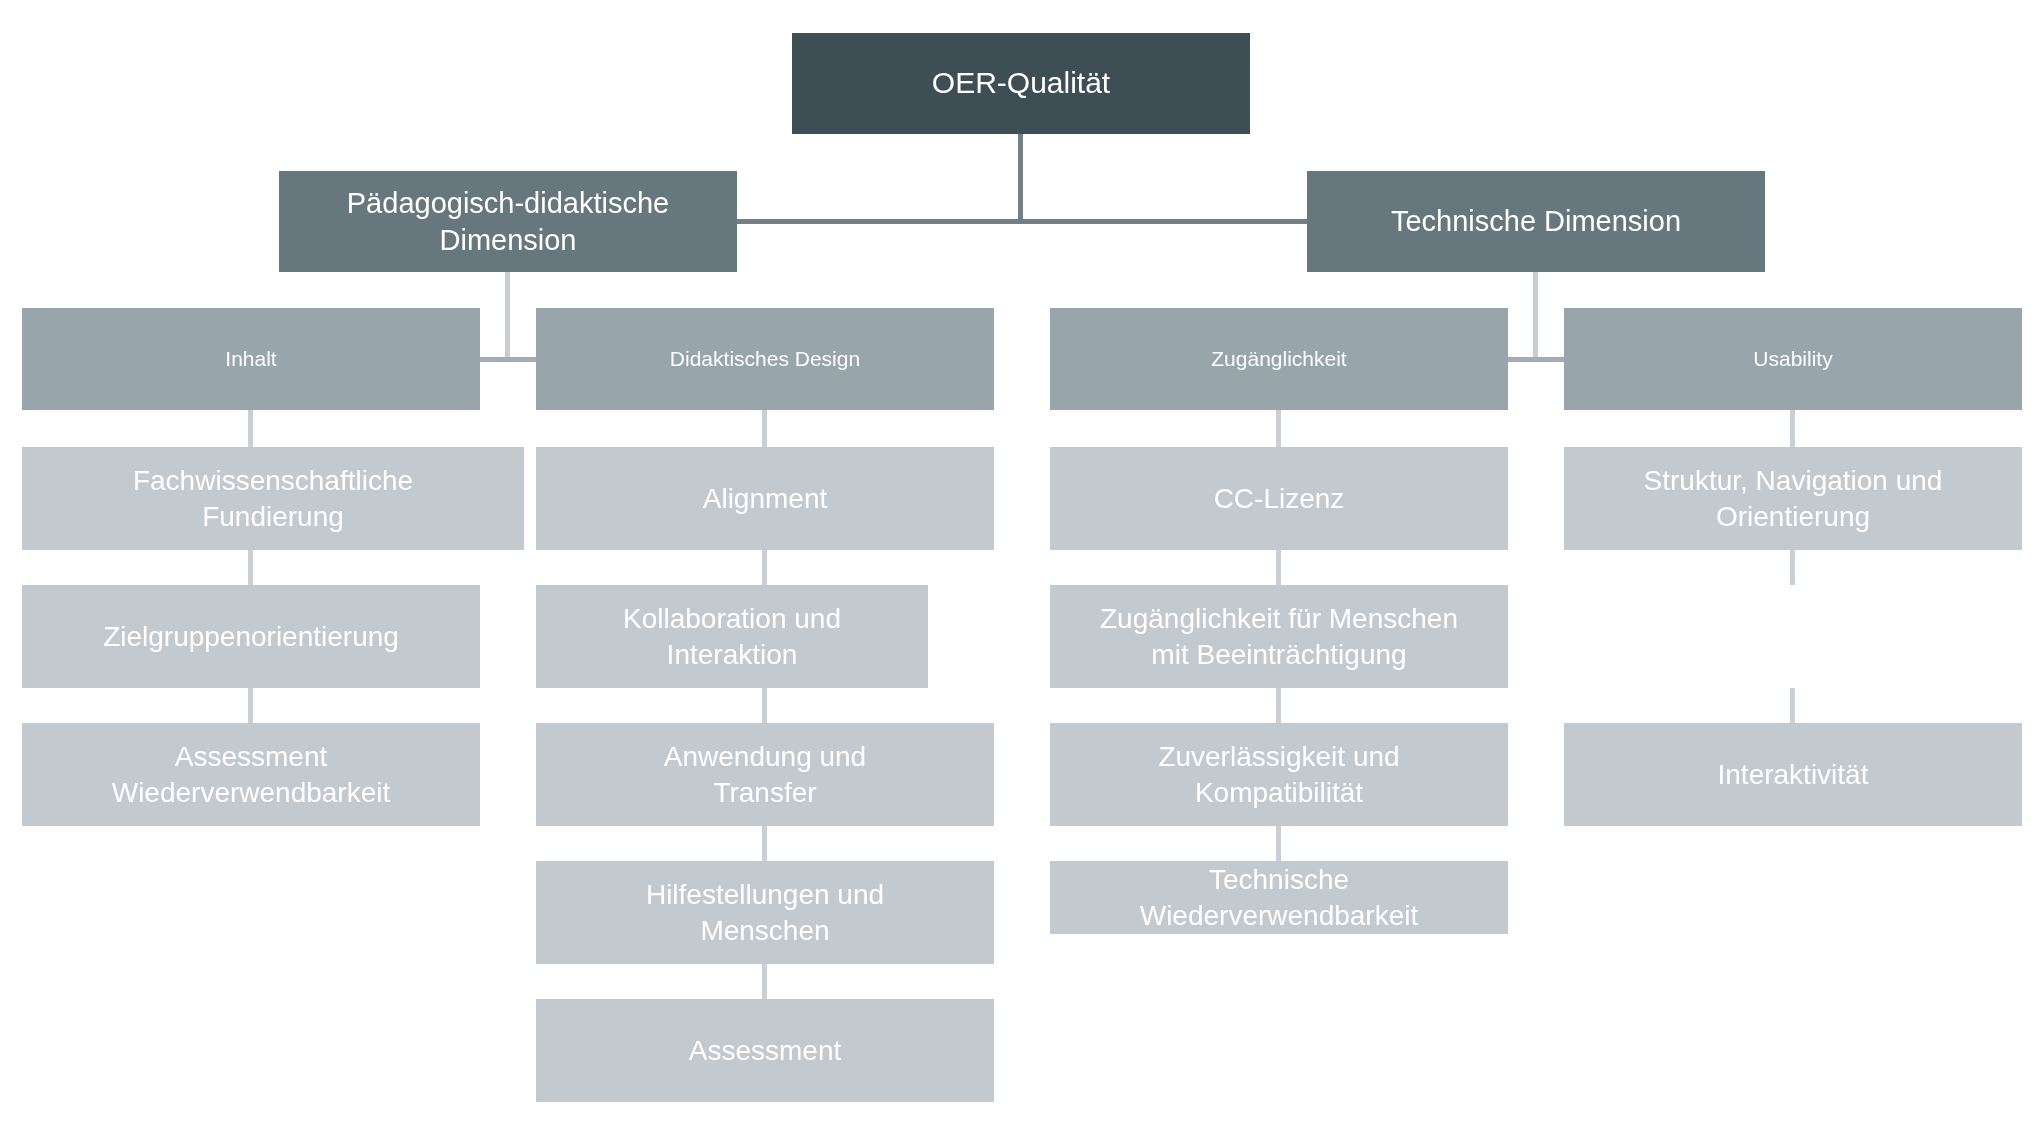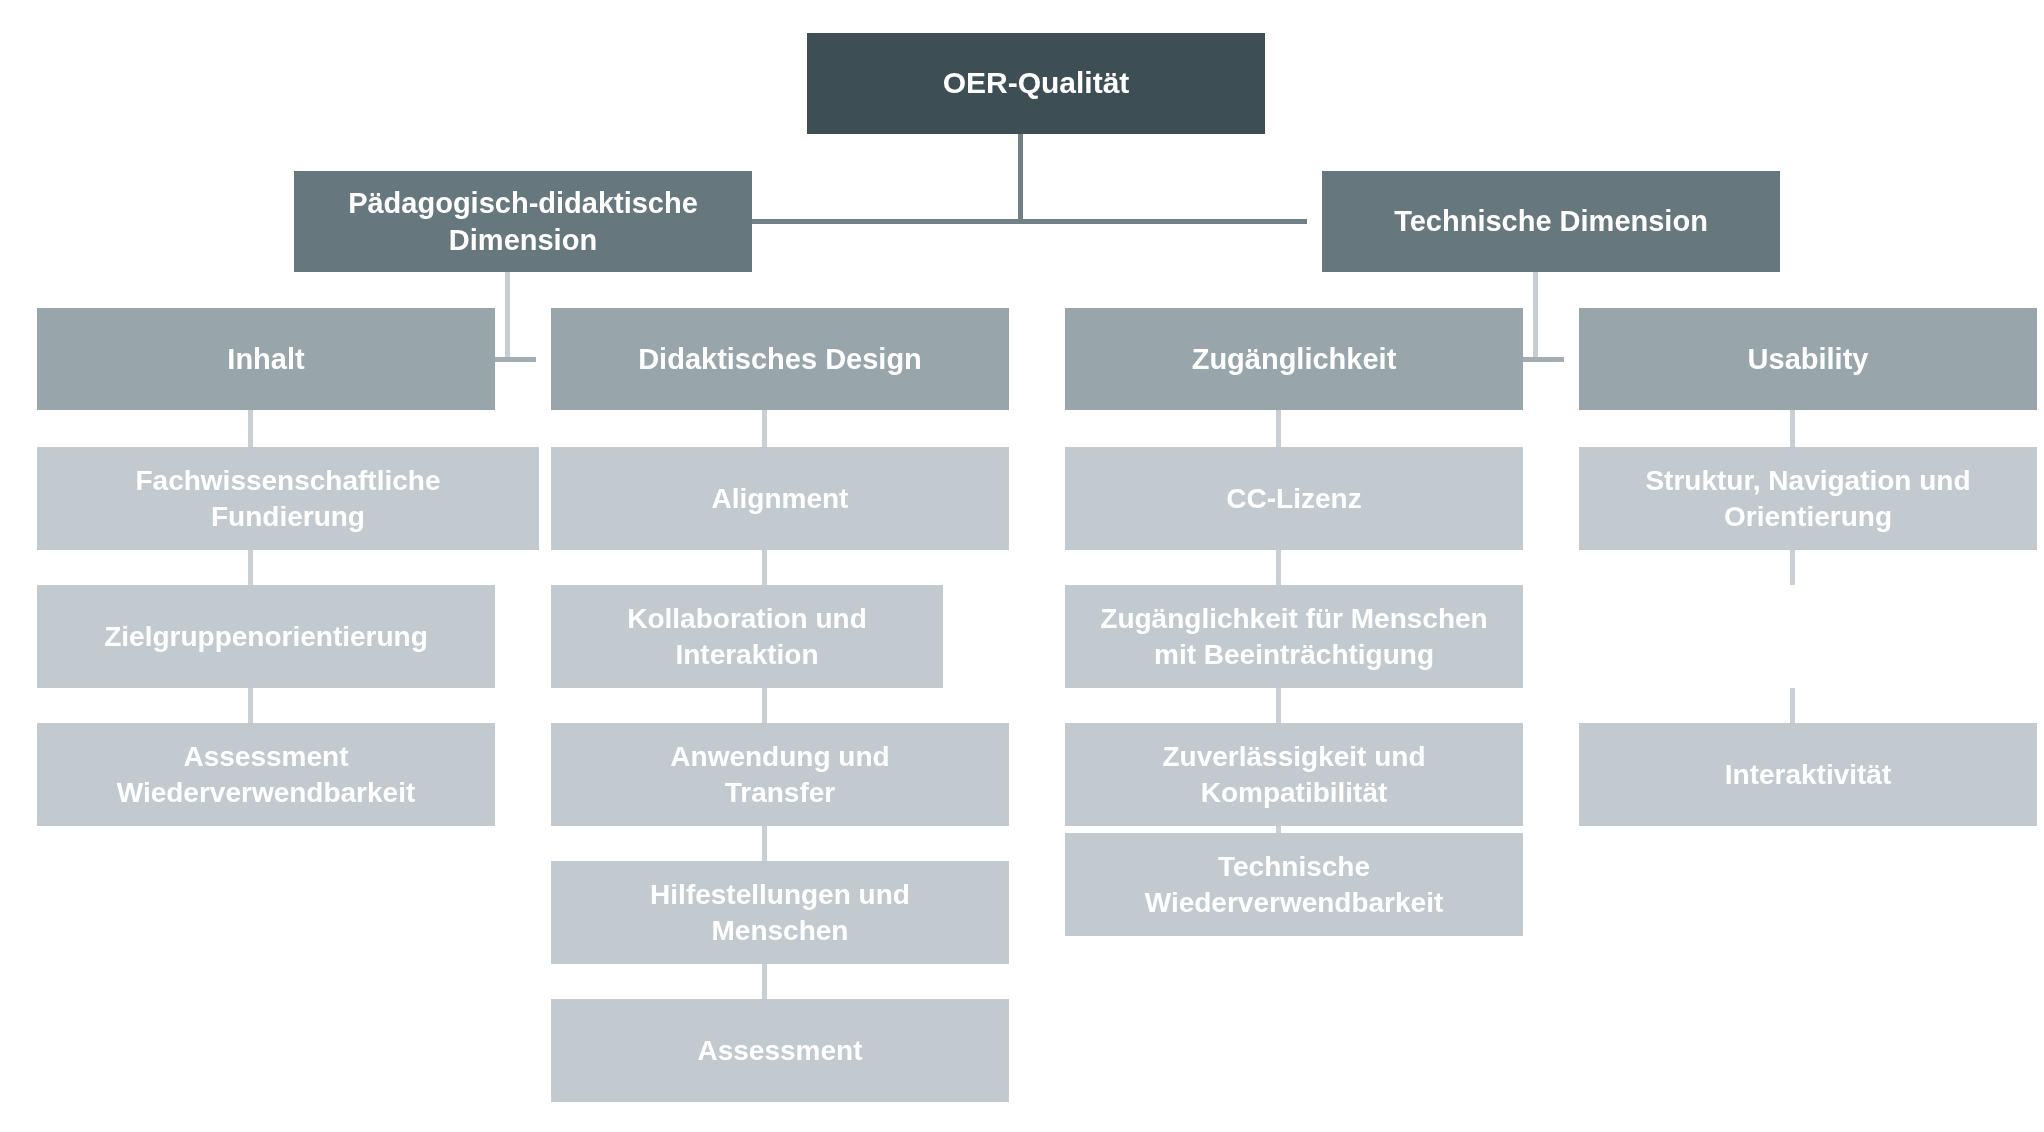--- a/index.html
+++ b/index.html
@@ -8,30 +8,29 @@
     width:2044px;height:1132px;
     background:#ffffff;
     font-family:"Liberation Sans", sans-serif;
     overflow:hidden;
   }
   .node{
     position:absolute;
     display:flex;align-items:center;justify-content:center;
     text-align:center;
     color:#ffffff;
-    font-weight:bold;
+    font-weight:normal;
     white-space:pre-line;
     line-height:1.27;
     box-sizing:border-box;
     padding:0 20px;
-    margin-left:15px;
   }
   .root{background:#3d4e55;font-size:30px;}
   .dimension{background:#66777e;font-size:29px;}
-  .category{background:#98a5ab;font-size:29px;}
+  .category{background:#98a5ab;font-size:21px;}
   .item{background:#c2cad0;font-size:28px;}
   .conn{position:absolute;}
   .conn.dark{background:#718087;}
   .conn.mid{background:#a2aeb4;}
   .conn.light{background:#c6ced3;}
   .conn.leaf{background:#c9d0d5;}
 </style>
 </head>
 <body>
 
@@ -88,20 +87,20 @@
 Transfer</div>
   <div class="node item" style="left:536px;top:861px;width:458px;height:103px">Hilfestellungen und
 Menschen</div>
   <div class="node item" style="left:536px;top:999px;width:458px;height:103px">Assessment</div>
 
   <div class="node item" style="left:1050px;top:447px;width:458px;height:103px">CC-Lizenz</div>
   <div class="node item" style="left:1050px;top:585px;width:458px;height:103px">Zugänglichkeit für Menschen
 mit Beeinträchtigung</div>
   <div class="node item" style="left:1050px;top:723px;width:458px;height:103px">Zuverlässigkeit und
 Kompatibilität</div>
-  <div class="node item" style="left:1050px;top:833px;width:458px;height:103px">Technische
+  <div class="node item" style="left:1050px;top:861px;width:458px;height:73px">Technische
 Wiederverwendbarkeit</div>
 
   <div class="node item" style="left:1564px;top:447px;width:458px;height:103px">Struktur, Navigation und
 Orientierung</div>
   <div class="node item" style="left:1564px;top:723px;width:458px;height:103px">Interaktivität</div>
 
 </div>
 
 </body></html>

